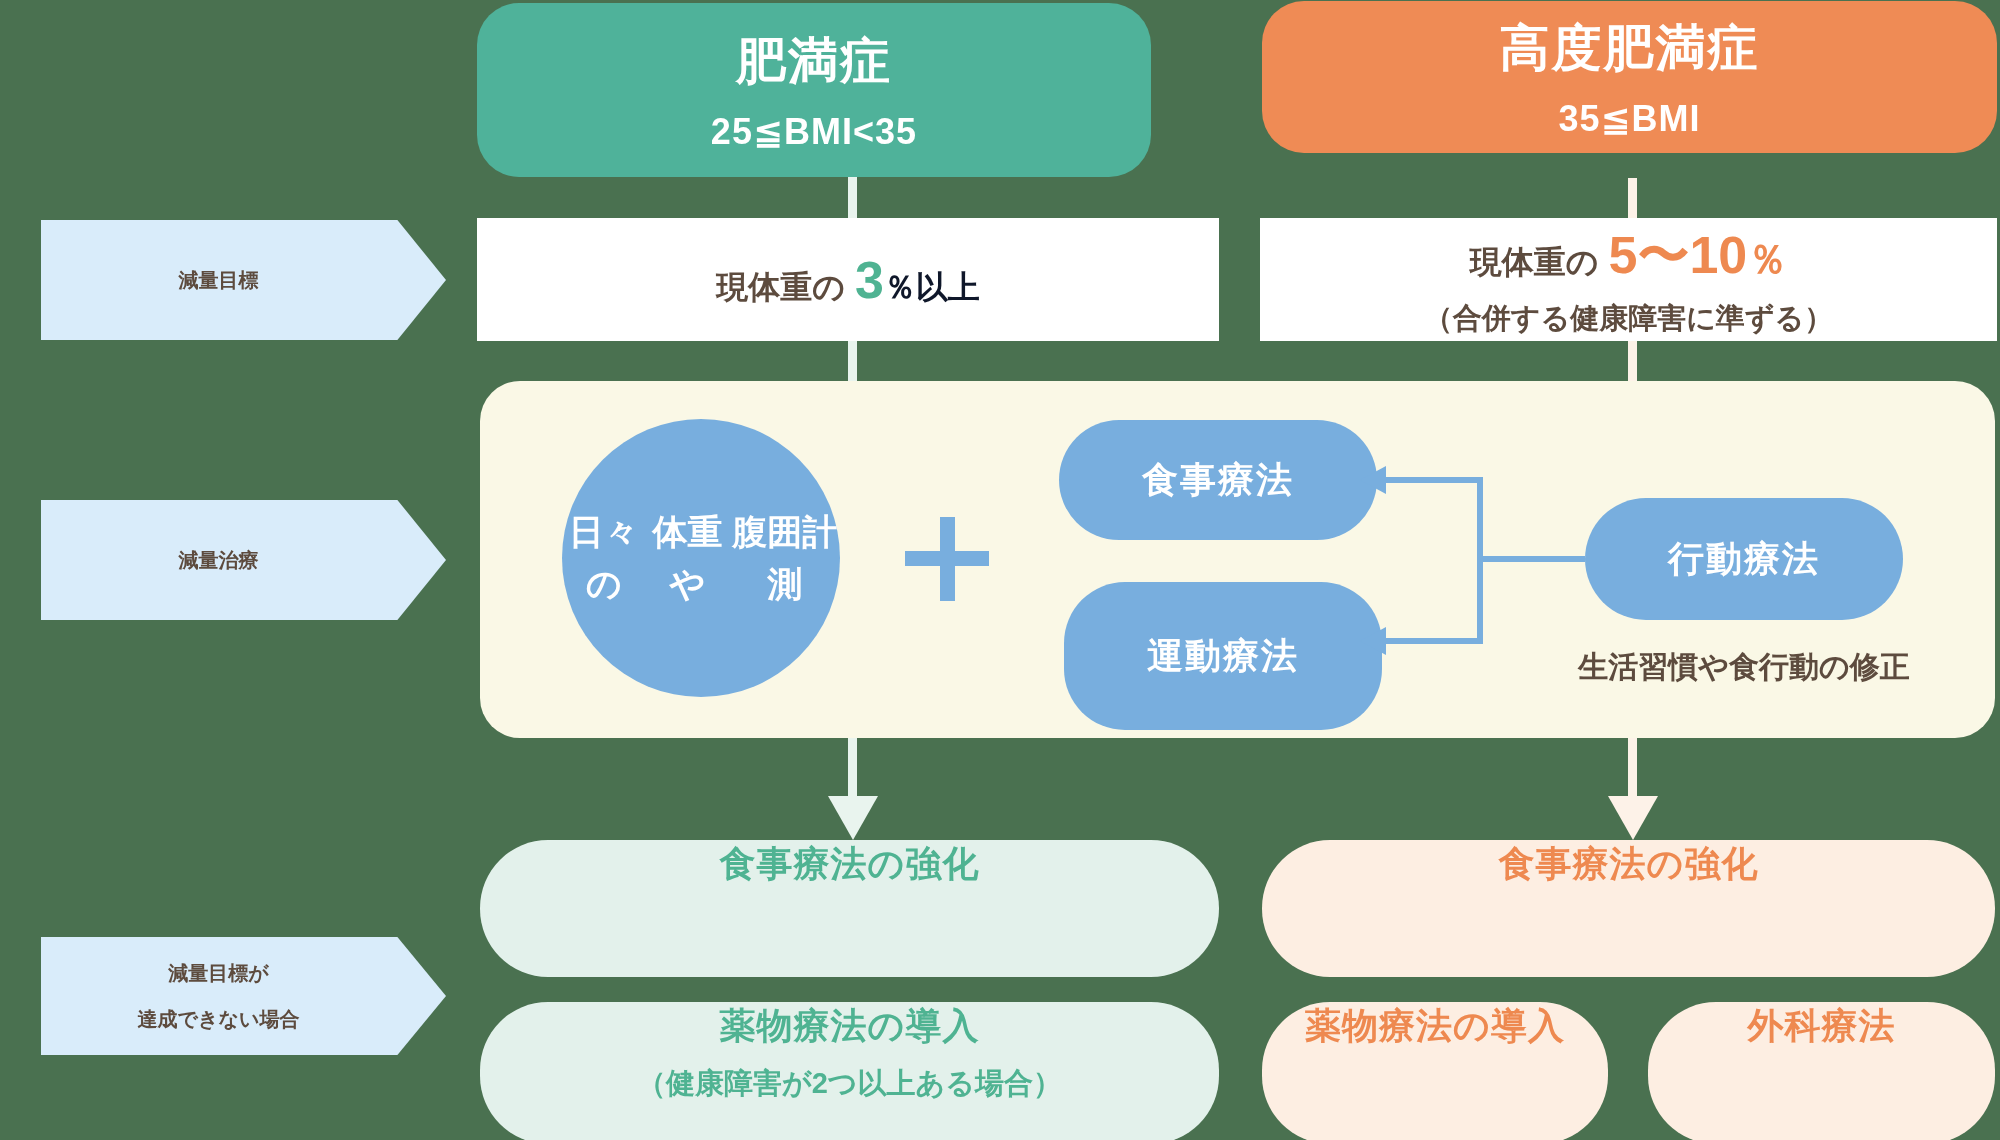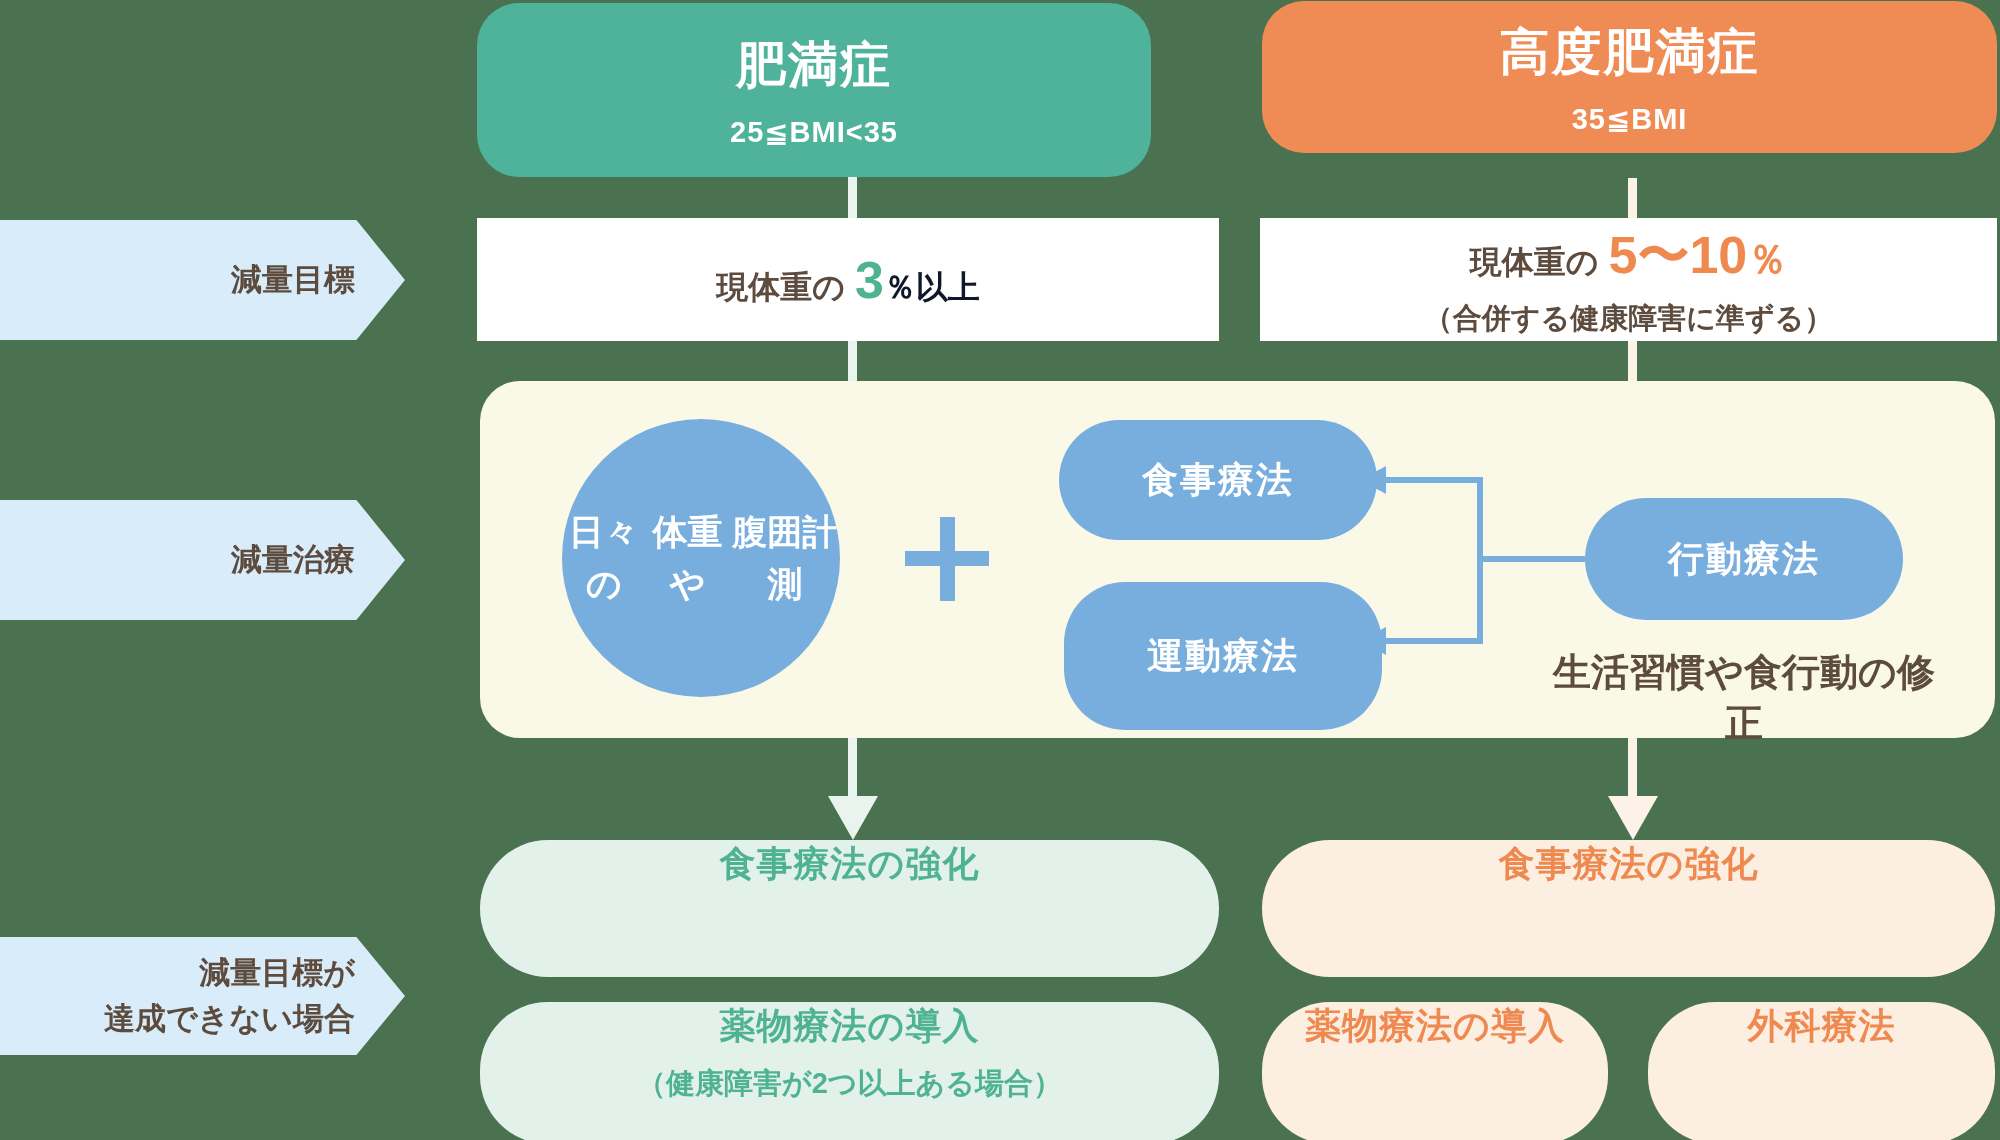--- a/index.html
+++ b/index.html
@@ -9,48 +9,48 @@
     font-family:"Liberation Sans","DejaVu Sans",sans-serif;
     font-weight:bold;
   }
   .abs{position:absolute;}
 
   
   .hdr{border-radius:42px;display:flex;flex-direction:column;align-items:center;justify-content:center;gap:16px;color:#ffffff;text-align:center;}
   .hdr.teal{background:#4fb29a;}
   .hdr.orange{background:#ef8b55;}
   .hdr-title{font-size:50px;letter-spacing:2px;}
-  .hdr-sub{font-size:29px;letter-spacing:1px;}
+  .hdr-sub{font-size:36px;letter-spacing:1px;}
 
   
   .side-label{
     background:#d9ecfa;color:#5d4b3e;
     clip-path:polygon(0 0,88% 0,100% 50%,88% 100%,0 100%);
-    display:flex;flex-direction:column;align-items:flex-end;justify-content:center;
+    display:flex;flex-direction:column;align-items:center;justify-content:center;
     padding-right:50px;box-sizing:border-box;text-align:center;
-    font-size:31px;line-height:46px;
+    font-size:20px;line-height:46px;margin-left:41px;
   }
 
   
   .goalbox{background:#ffffff;display:flex;flex-direction:column;align-items:center;justify-content:center;text-align:center;color:#5d4b3e;}
   .goal-line{font-size:32px;display:flex;align-items:baseline;justify-content:center;}
   .goal-val-green{color:#4fb392;font-size:52px;margin-left:10px;}
   .goal-unit-green{color:#0f172a;font-size:32px;}
   .goal-val-orange{color:#ee8950;font-size:52px;margin-left:10px;}
   .goal-pct-orange{color:#ee8950;font-size:40px;}
   .goal-note{font-size:29px;margin-top:8px;}
 
   
   .panel{background:#faf8e6;border-radius:40px;}
   .circle{background:#78aede;border-radius:50%;display:flex;align-items:center;justify-content:center;color:#fff;font-size:35px;line-height:52px;text-align:center;}
   .pill{background:#78aede;border-radius:61px;display:flex;align-items:center;justify-content:center;color:#fff;font-size:36px;letter-spacing:2px;}
   .plusbar{background:#78aede;}
   .blueline{background:#78aede;}
   .arrowhead-left{width:0;height:0;border-top:14px solid transparent;border-bottom:14px solid transparent;border-right:26px solid #78aede;}
-  .caption{color:#5d4b3e;font-size:38px;text-align:center;}
+  .caption{color:#5d4b3e;font-size:30px;text-align:center;}
 
   
   .stem-g{background:#e9f4ee;}
   .stem-c{background:#fdf2e8;}
   .head-g{width:0;height:0;border-left:25px solid transparent;border-right:25px solid transparent;border-top:44px solid #e9f4ee;}
   .head-c{width:0;height:0;border-left:25px solid transparent;border-right:25px solid transparent;border-top:44px solid #fdf2e8;}
 
   
   .fbox{border-radius:68px;display:flex;flex-direction:column;align-items:center;justify-content:flex-start;text-align:center;}
   .fbox.green{background:#e3f1eb;color:#4fb392;}

